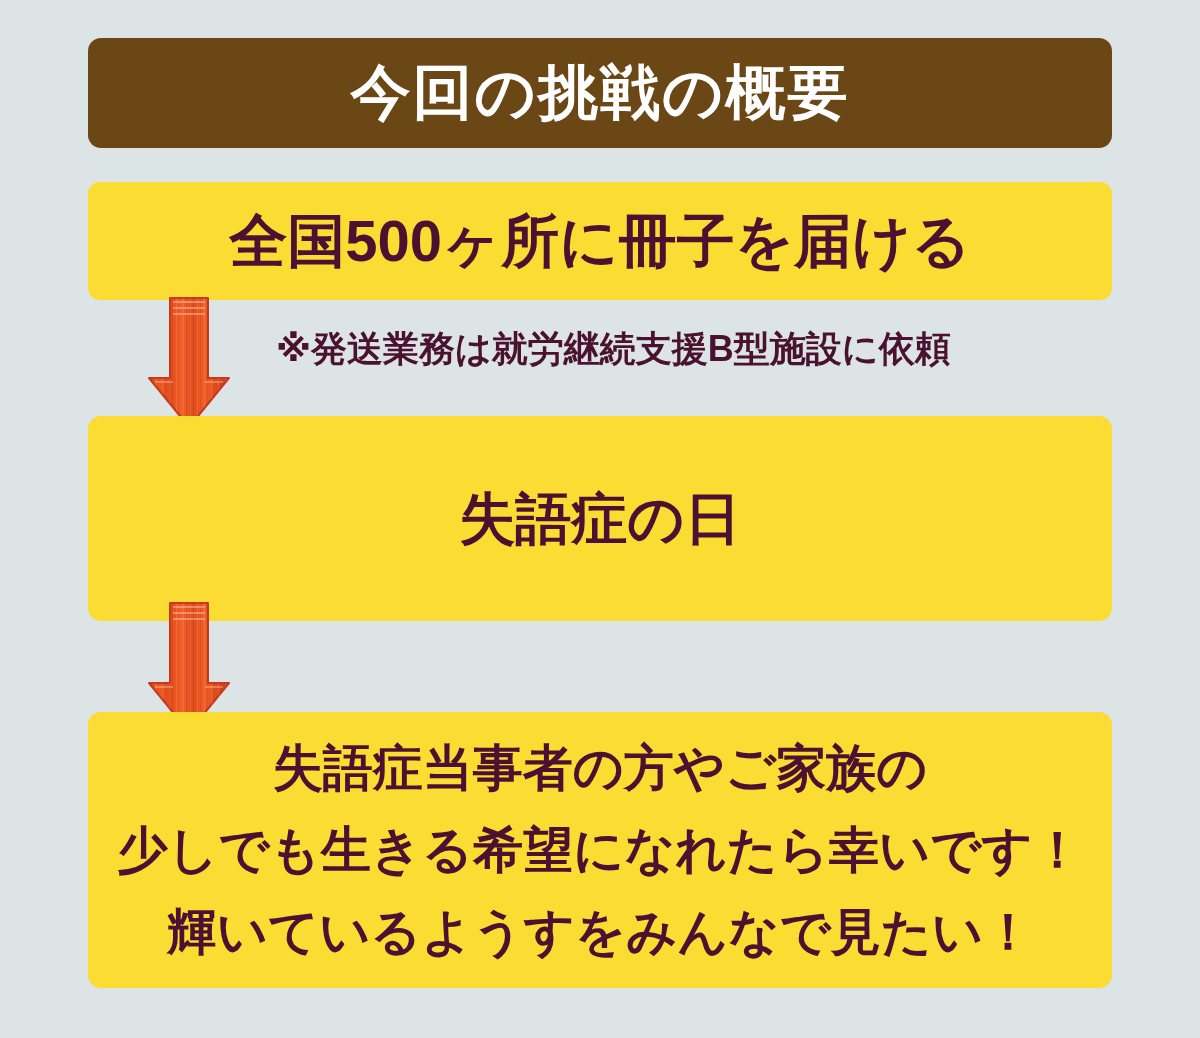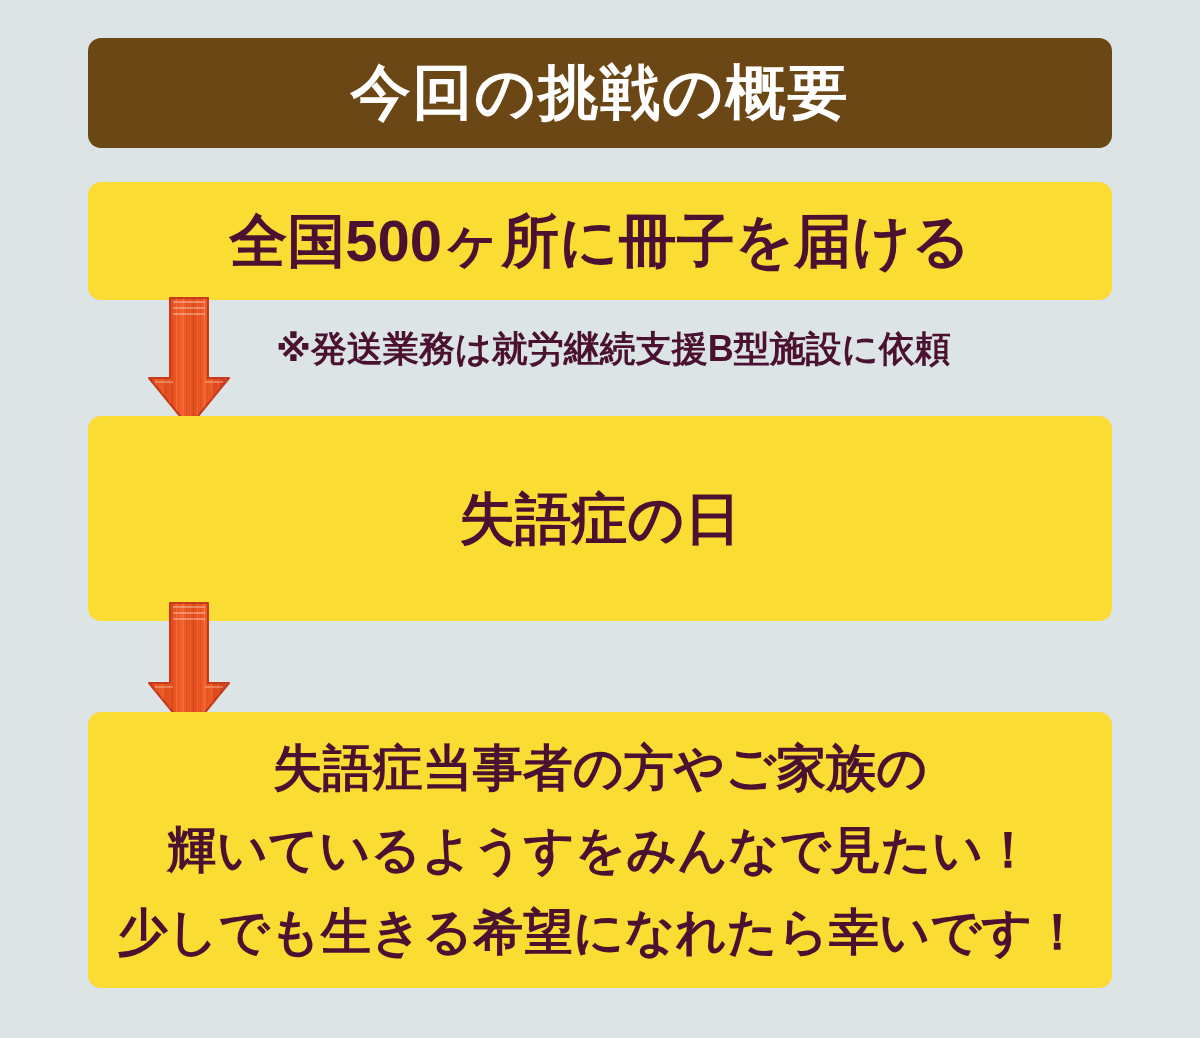--- a/index.html
+++ b/index.html
@@ -62,20 +62,21 @@
     color: #4a1230;
     font-weight: bold;
     line-height: 1.28;
     white-space: nowrap;
     text-align: center;
   }
 
   #step-1 {
     top: 182px;
     height: 118px;
+    border-radius: 12px;
   }
   #step-1 .line {
     font-size: 58px;
   }
 
   #step-2 {
     top: 416px;
     height: 205px;
   }
   #step-2 .line {
@@ -195,17 +196,17 @@
         <path d="M23 2 H61 V82 H82 L42 131 L2 82 H23 Z" fill="url(#arrowStreaks2)"></path>
         <path d="M26 6 H58 M26 12 H58 M26 18 H58" stroke="#ffd9c4" stroke-width="1.4" opacity="0.55"></path>
         <path d="M8 86 H26 M58 86 H76" stroke="#ffd9c4" stroke-width="1.4" opacity="0.45"></path>
       </g>
     </svg>
   </div>
 
 
   <div class="step-box" id="step-3">
     <div class="line">失語症当事者の方やご家族の</div>
+    <div class="line">少しでも生きる希望になれたら幸いです！</div>
     <div class="line">輝いているようすをみんなで見たい！</div>
-    <div class="line">少しでも生きる希望になれたら幸いです！</div>
   </div>
 
 </div>
 
 </body></html>

